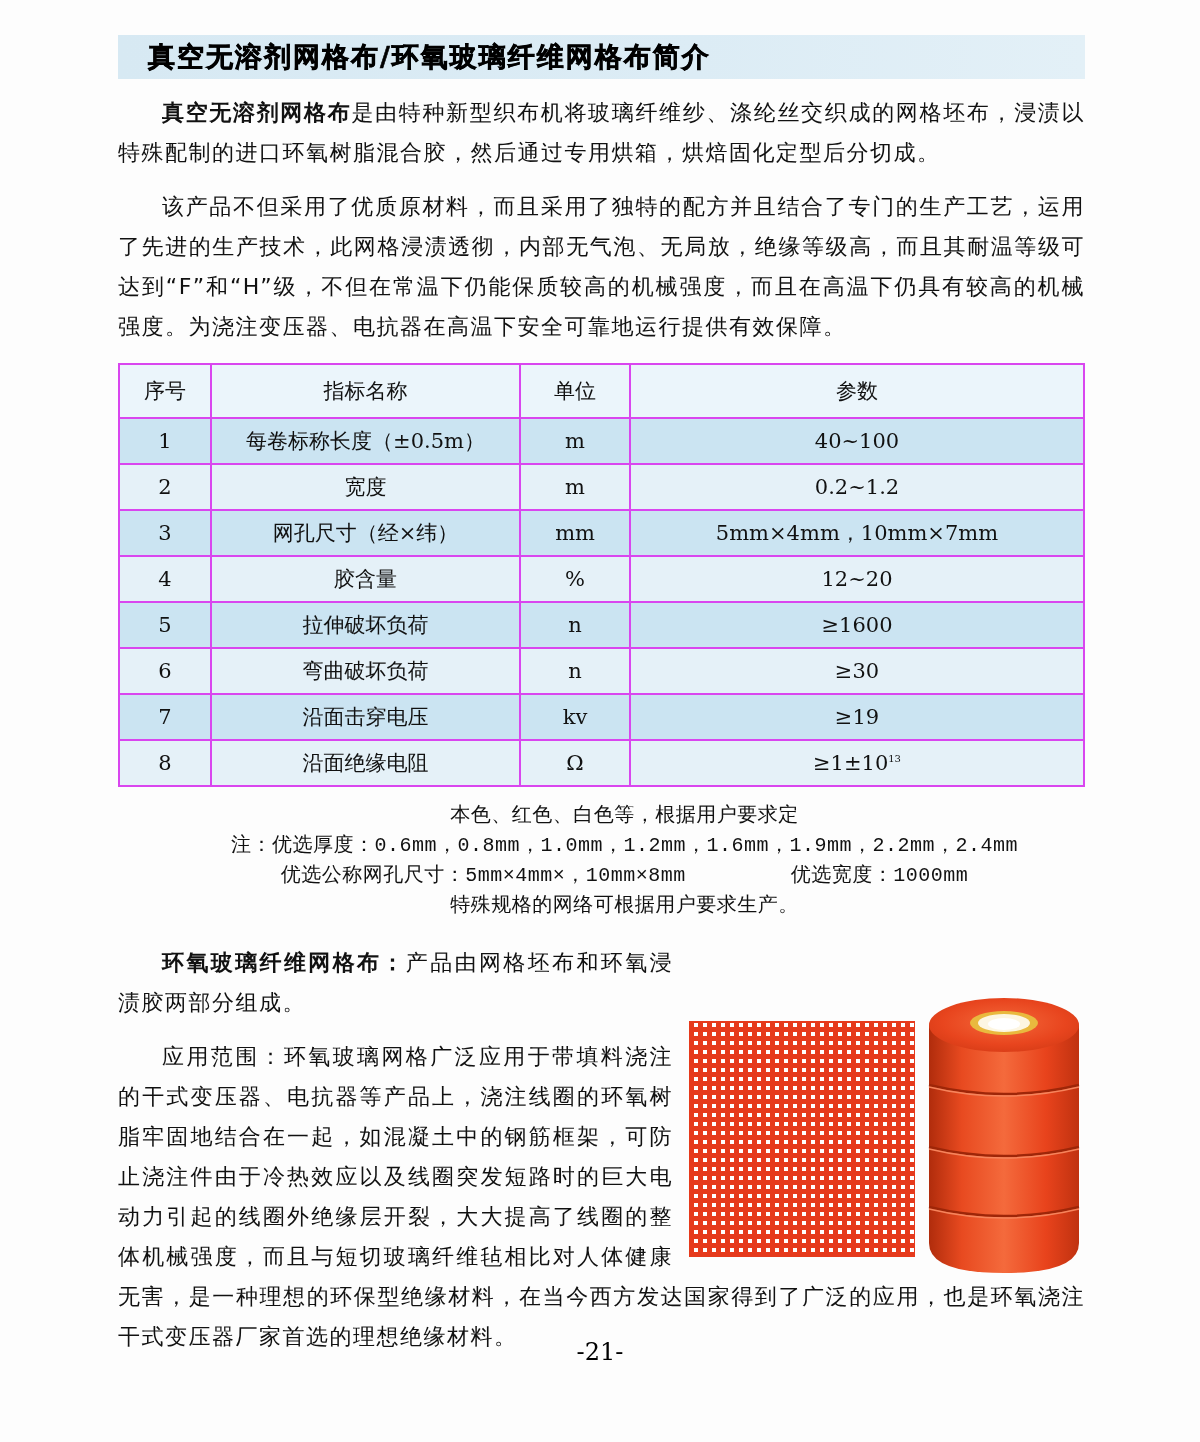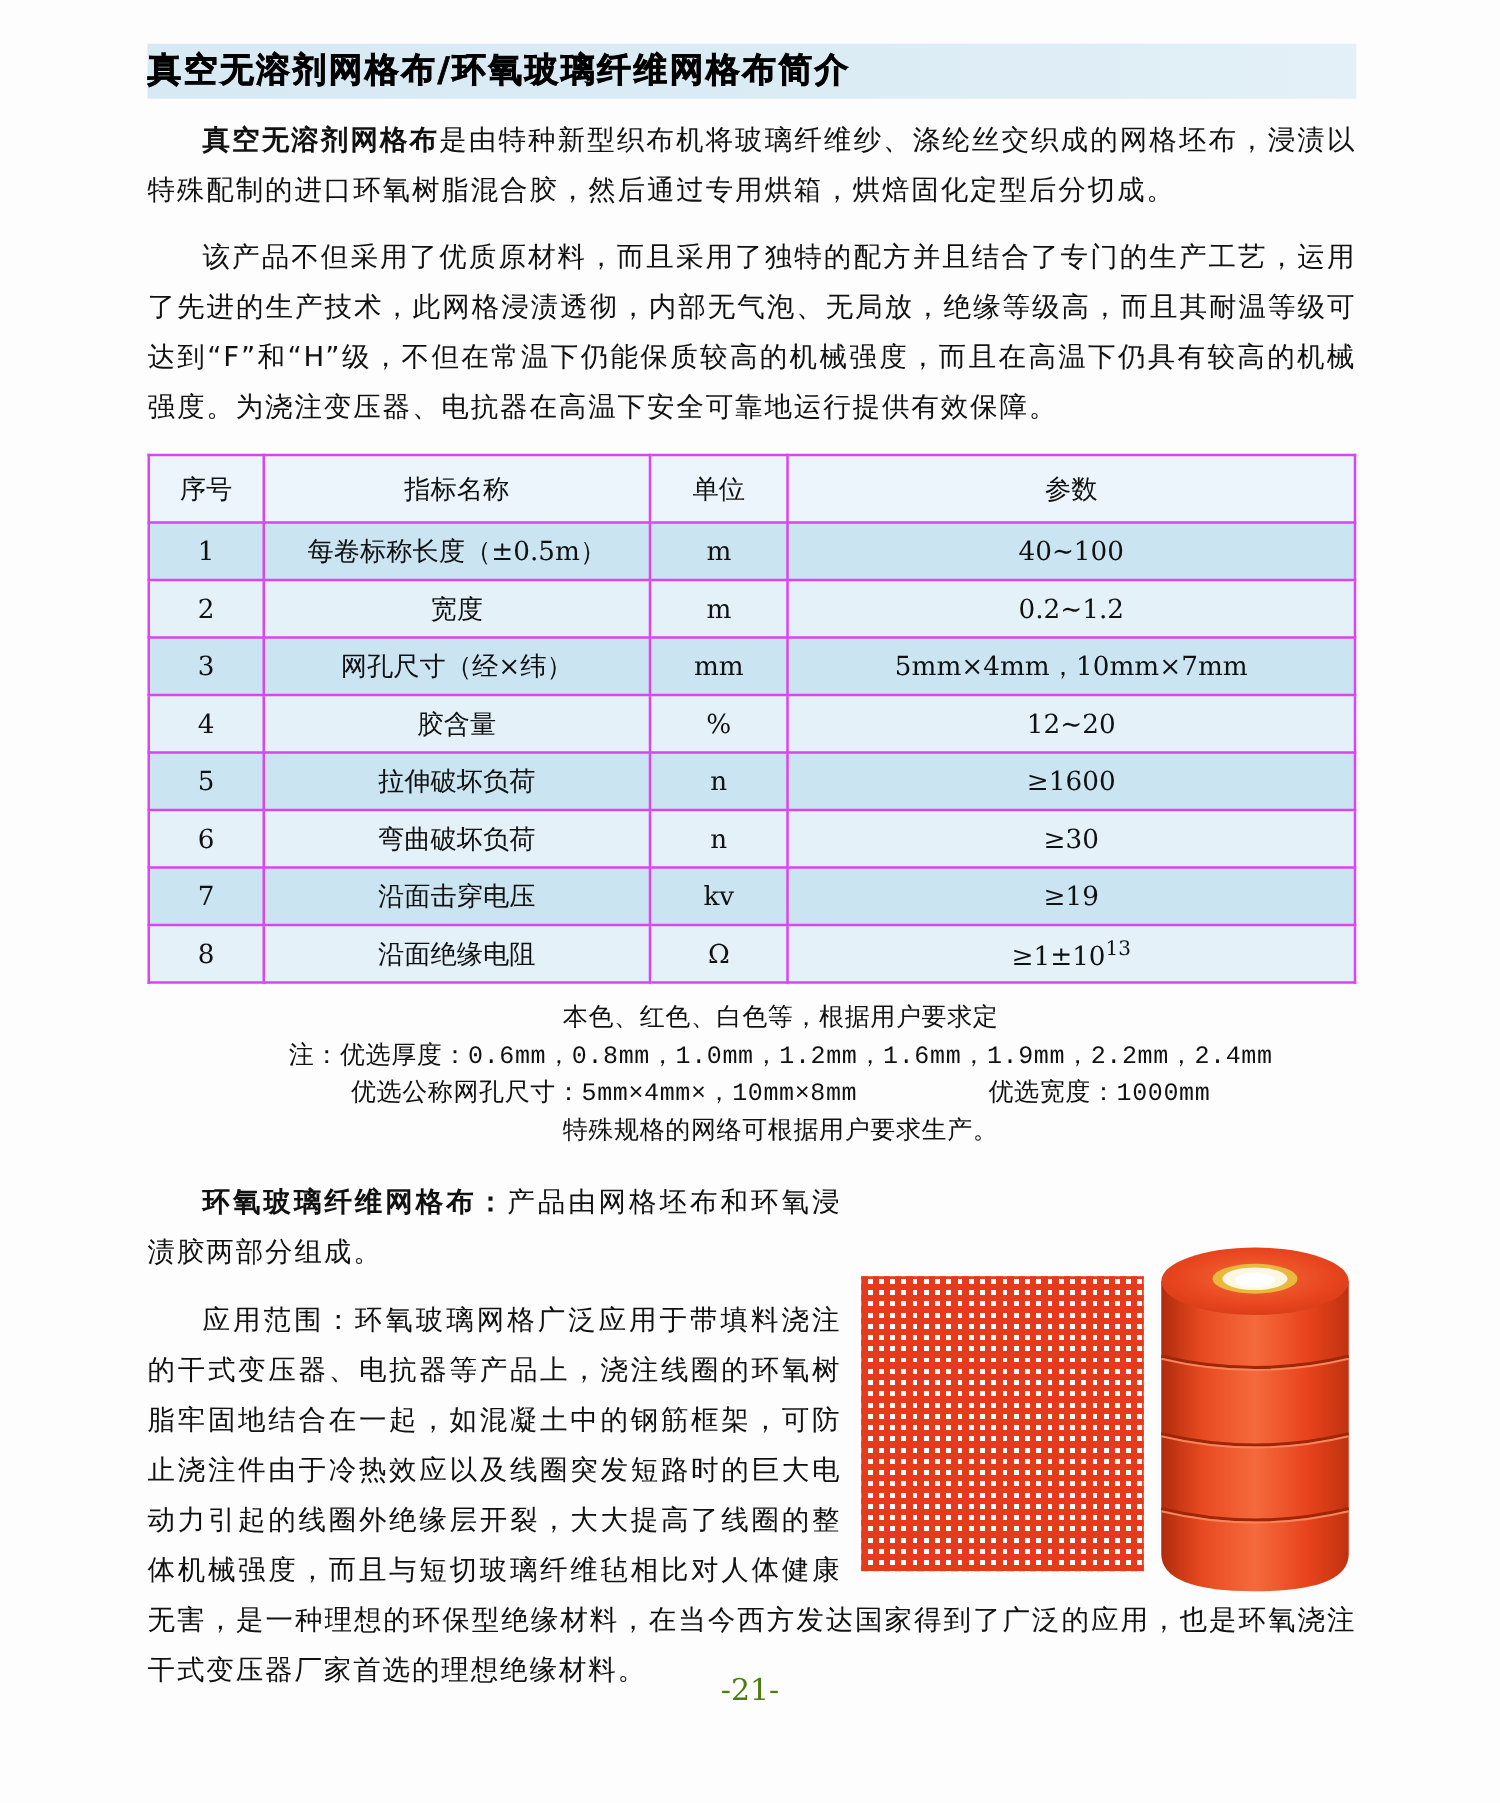--- a/index.html
+++ b/index.html
@@ -18,20 +18,21 @@
   .content {
     position:absolute;
     left:118px; top:35px;
     width:967px;
   }
   
   .title-bar {
     width:967px; height:44px;
     background:linear-gradient(90deg,#d7e9f3 0%,#dcecf5 60%,#e3f0f7 100%);
     line-height:44px;
+    padding-left:30px;
     font-size:27px;
     font-weight:900;
     letter-spacing:2px;
     color:#000;
     -webkit-text-stroke:0.6px #000;
   }
   
   .para {
     font-size:22px;
     line-height:40px;
@@ -61,21 +62,21 @@
     font-weight:normal;
     font-size:21px;
   }
   table.spec td { height:46px; }
   table.spec tbody tr:nth-child(odd)  td { background:#cbe4f2; }
   table.spec tbody tr:nth-child(even) td { background:#e5f1f8; }
   .col-no    { width:92px; }
   .col-name  { width:310px; }
   .col-unit  { width:110px;margin-top:32px; }
   .col-value { width:455px; }
-  table.spec sup { font-size:16px; }
+  table.spec sup { font-size:10px; }
   
   .notes {
     margin:14px 0 0 46px;
     font-family:Liberation Mono, monospace;
     font-size:20px;
     line-height:30px;
     letter-spacing:0.5px;
     text-align:center;
   }
   .notes .gap { display:inline-block; width:105px; }
@@ -102,21 +103,21 @@
     right:0; top:0;
     width:162px; height:292px;
   }
   .page-number {
     position:absolute;
     left:0; right:0;
     top:1338px;
     text-align:center;
     font-family:"DejaVu Serif","Liberation Serif",serif;
     font-size:24px;
-    color:#4d7c0f;
+    color:#000000;
   }
 </style>
 </head>
 <body>
 
 <div class="page">
   <div class="content">
 
     <div class="title-bar">真空无溶剂网格布/环氧玻璃纤维网格布简介</div>
 

